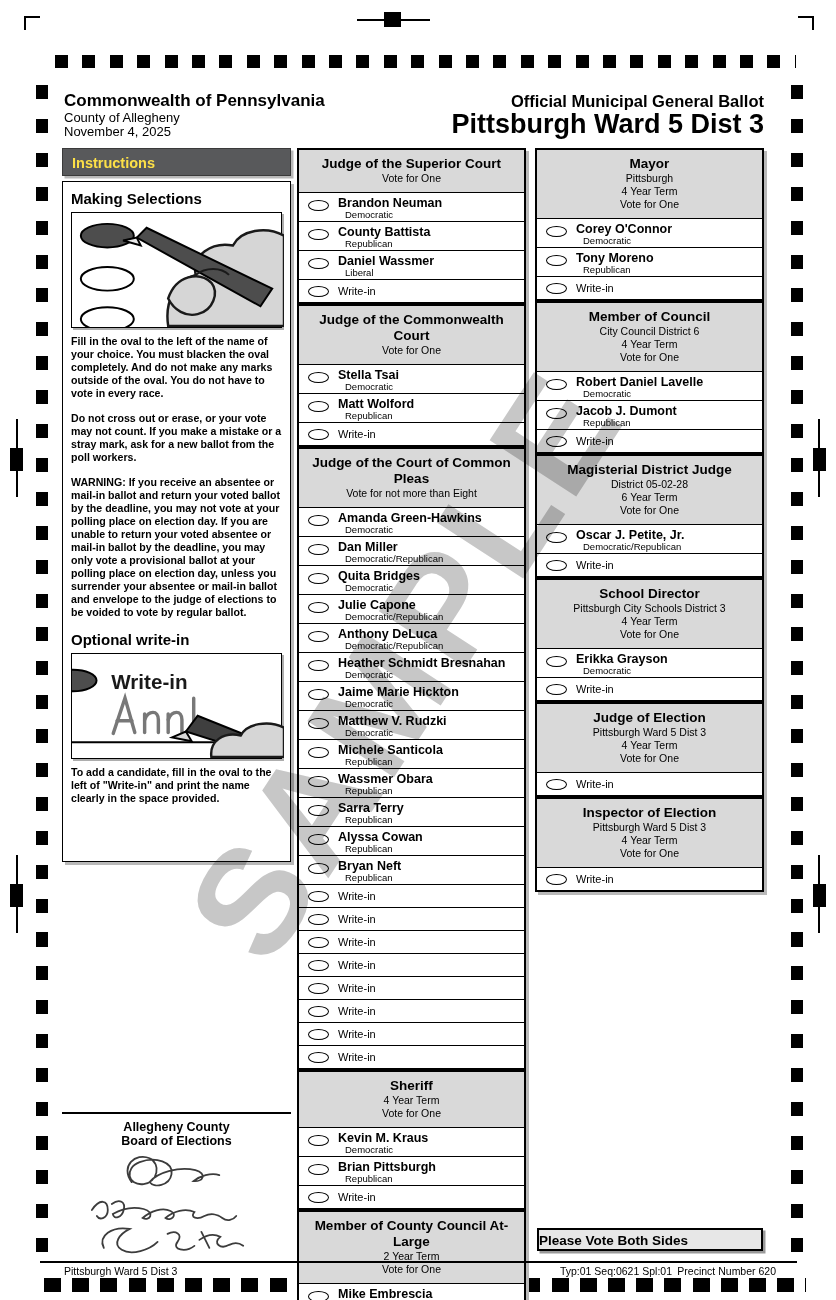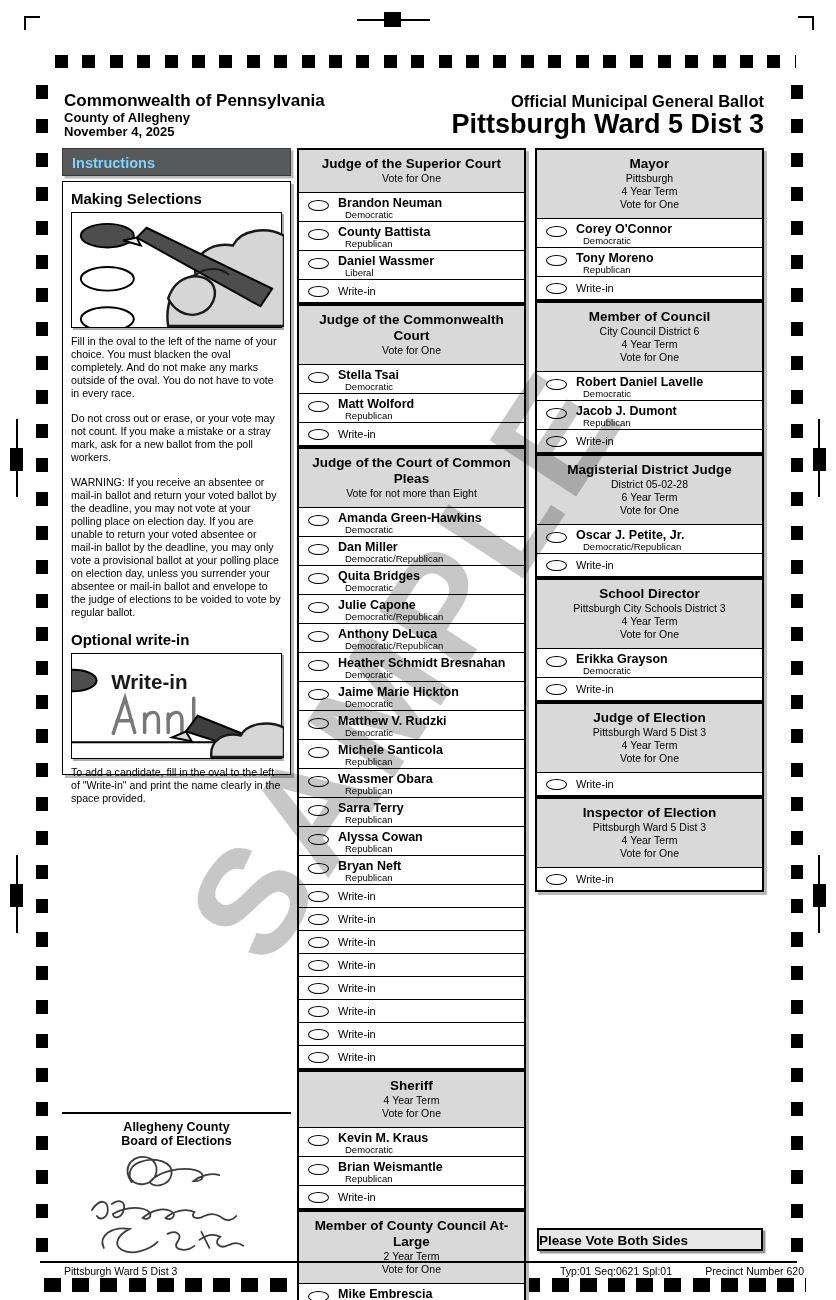--- a/index.html
+++ b/index.html
@@ -13,34 +13,34 @@
   .timing-left{left:36px;top:85px;width:12px;height:1186px;background:repeating-linear-gradient(180deg,#000 0 14px,transparent 14px 33.9px);}
   .timing-right{left:791px;top:85px;width:12px;height:1186px;background:repeating-linear-gradient(180deg,#000 0 14px,transparent 14px 33.9px);}
   .corner-tl{position:absolute;left:24px;top:16px;width:14px;height:12px;border-left:2px solid #000;border-top:2px solid #000;}
   .corner-tr{position:absolute;left:798px;top:16px;width:14px;height:12px;border-right:2px solid #000;border-top:2px solid #000;}
   .reg-line-v{width:2px;height:78px;}
   .reg-bar{width:13px;height:23px;}
 
   
   .hdr-left{position:absolute;left:64px;top:90px;}
   .hl-1{font-size:17px;font-weight:bold;line-height:21px;}
-  .hl-2{font-size:13px;font-weight:bold;line-height:13.5px;}
+  .hl-2{font-size:13px;font-weight:normal;line-height:13.5px;}
   .hdr-right{position:absolute;right:72px;top:92px;text-align:right;}
   .hr-1{font-size:16.5px;font-weight:bold;line-height:18px;}
   .hr-2{font-size:27px;font-weight:bold;line-height:29px;}
 
   
-  .instr-header{position:absolute;left:62px;top:148px;width:229px;height:28px;background:#58595b;color:#7dd3fc;
+  .instr-header{position:absolute;left:62px;top:148px;width:229px;height:28px;background:#58595b;color:#fde047;
     font-weight:bold;font-size:14.5px;line-height:28px;padding-left:9px;box-sizing:border-box;
     border:1px solid #3a3a3a;box-shadow:2.5px 2.5px 0 #b9b9b9;}
-  .instr-body{position:absolute;left:62px;top:181px;width:229px;height:594px;background:#fff;
+  .instr-body{position:absolute;left:62px;top:181px;width:229px;height:681px;background:#fff;
     border:1.5px solid #000;box-sizing:border-box;padding:7px 8px;box-shadow:3px 3px 0 #b9b9b9;}
   .instr-h{font-weight:bold;font-size:15px;margin:1px 0 5px;}
   .illus{border:1.5px solid #000;margin-bottom:7px;background:#fff;box-shadow:2px 2px 0 #adadad;font-size:0;}
-  p.instr{font-size:10.6px;line-height:13px;margin:0 0 12px;}
+  p.instr{font-size:10.6px;line-height:13px;margin:0 0 12px;font-weight:bold;}
   .board{position:absolute;left:62px;top:1112px;width:229px;border-top:2px solid #000;padding-top:6px;text-align:center;}
   .board-line{font-weight:bold;font-size:12.5px;line-height:14px;}
 
   
   .col-stack{position:absolute;width:229px;box-shadow:3px 3px 0 #b9b9b9;}
   #col-middle{left:297px;top:148px;}
   #col-right{left:535px;top:148px;}
   .contest{border:2px solid #000;background:#fff;}
   .contest-header{background:#d9d9d9;text-align:center;padding:6px 2px 7px;}
   .c-title{font-weight:bold;font-size:13.5px;line-height:16px;}
@@ -56,21 +56,21 @@
 
   
   .watermark{position:absolute;left:50px;top:560px;width:710px;height:210px;line-height:210px;text-align:center;
     font-size:150px;font-weight:bold;letter-spacing:6px;color:#c7c7c7;transform:rotate(-57deg);
     mix-blend-mode:multiply;z-index:30;pointer-events:none;}
   .vbs{position:absolute;left:537px;top:1228px;width:226px;height:23px;background:#e7e7e7;border:2px solid #000;
     box-shadow:2.5px 2.5px 0 #999;font-weight:bold;font-size:13.5px;line-height:21px;box-sizing:border-box;}
   .footer-rule{position:absolute;left:40px;top:1261px;width:757px;height:2px;background:#000;}
   .footer-left{position:absolute;left:64px;top:1265px;font-size:10.5px;}
   .footer-center{position:absolute;left:0;top:1265px;width:672px;text-align:right;font-size:10.5px;}
-  .footer-right{position:absolute;right:32px;top:1265px;font-size:10.5px;}
+  .footer-right{position:absolute;right:60px;top:1265px;font-size:10.5px;}
 </style>
 </head>
 <body>
 
 <div class="page">
 
   <div class="timing-top" style="position:absolute;"></div>
   <div class="timing-bottom" style="position:absolute;"></div>
   <div class="timing-left" style="position:absolute;"></div>
   <div class="timing-right" style="position:absolute;"></div>
@@ -351,21 +351,21 @@
         <div class="row cand-row">
           <span class="oval"></span>
           <span class="cand-text">
             <span class="c-name">Kevin M. Kraus</span>
             <span class="c-party">Democratic</span>
           </span>
         </div>
         <div class="row cand-row">
           <span class="oval"></span>
           <span class="cand-text">
-            <span class="c-name">Brian Weismantle</span>
+            <span class="c-name">Brian Pittsburgh</span>
             <span class="c-party">Republican</span>
           </span>
         </div>
         <div class="row writein-row">
           <span class="oval"></span>
           <span class="w-label">Write-in</span>
         </div>
       </section>
       <section class="contest">
         <header class="contest-header">

